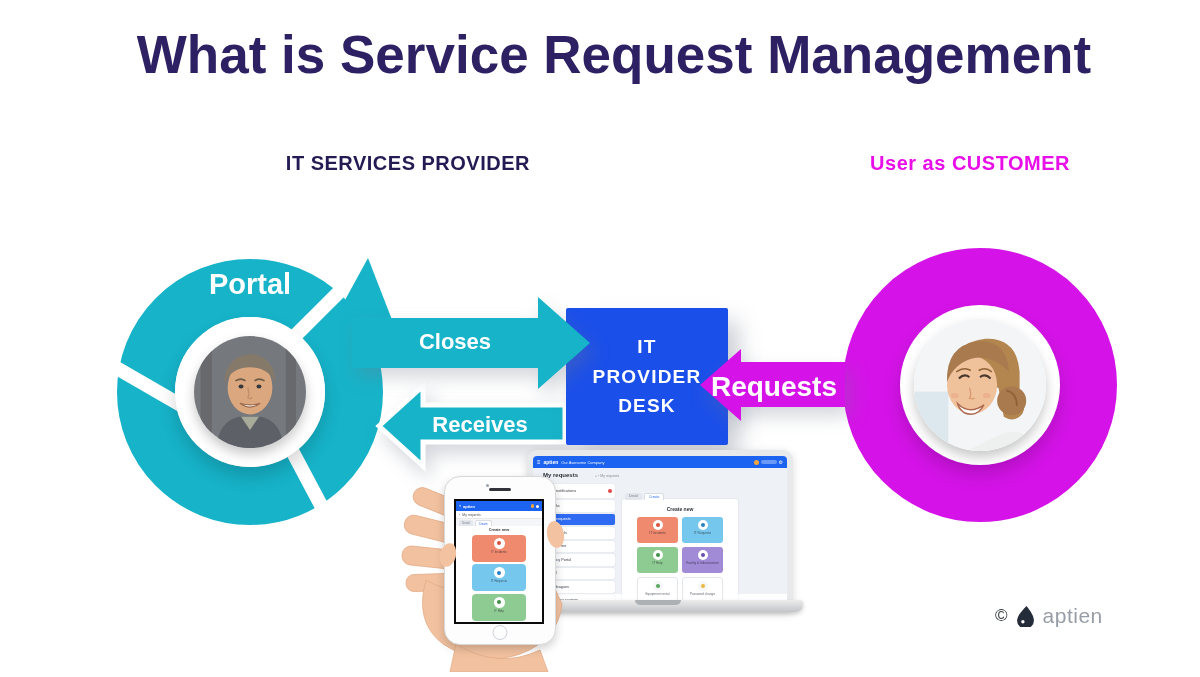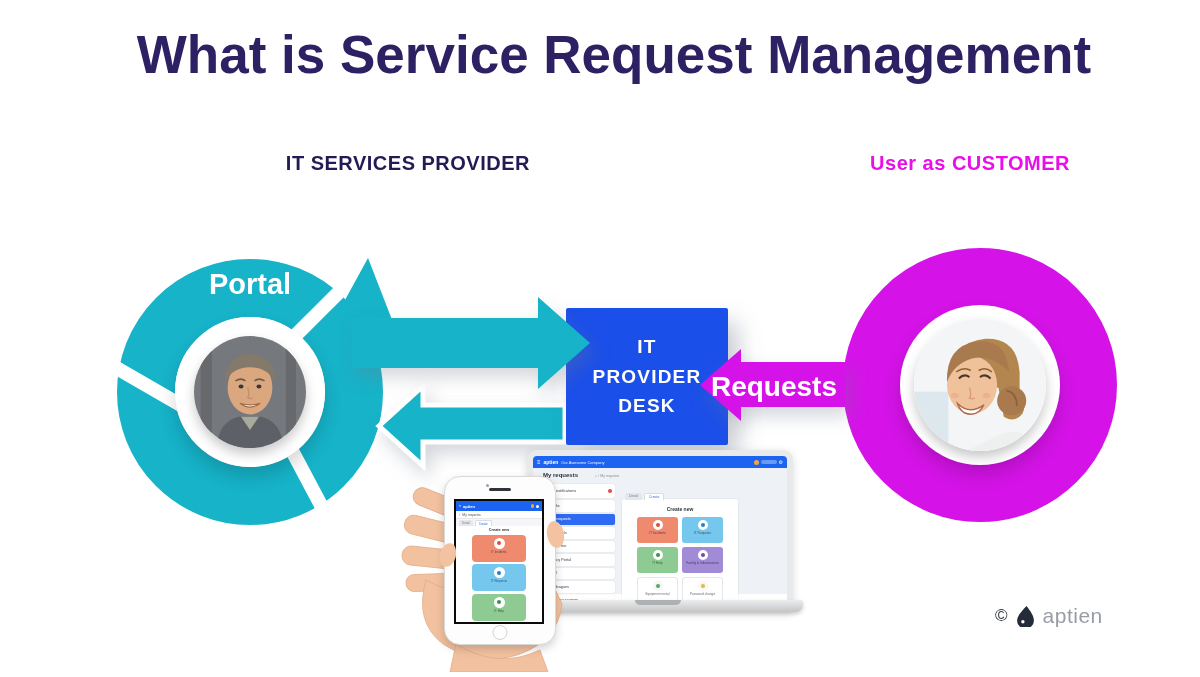--- a/index.html
+++ b/index.html
@@ -193,20 +193,22 @@
     <span>PROVIDER</span>
     <span>DESK</span>
   </div>
 
   <svg class="layer" width="1200" height="677" viewBox="0 0 1200 677" style="z-index:3">
     <polygon class="shadowed" points="352,318 538,318 538,297 590,343 538,389 538,368 352,368" fill="#16b3c9"></polygon>
     <polygon class="shadowed" points="845,362 741,362 741,349 700,385 741,421 741,407 845,407" fill="#d513e8"></polygon>
   </svg>
 
   <div class="shape-label lbl-solves">Portal</div>
+  <div class="shape-label lbl-closes">Closes</div>
+  <div class="shape-label lbl-receives">Receives</div>
   <div class="shape-label lbl-requests">Requests</div>
 
   <div class="laptop">
     <div class="laptop-screen">
       <div class="lap-header">
         <span class="burger">≡</span>
         <span class="brand">aptien</span>
         <span class="company">Our Awesome Company</span>
         <span class="right">
           <span class="user-dot"></span>

